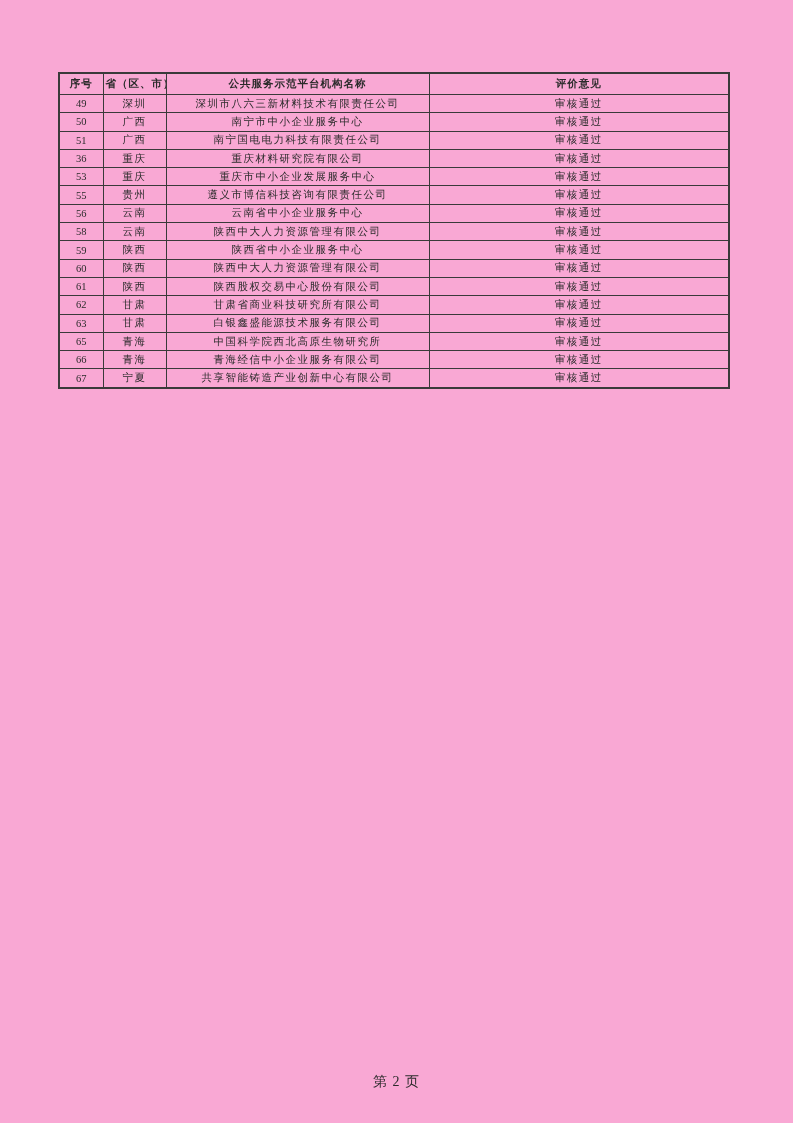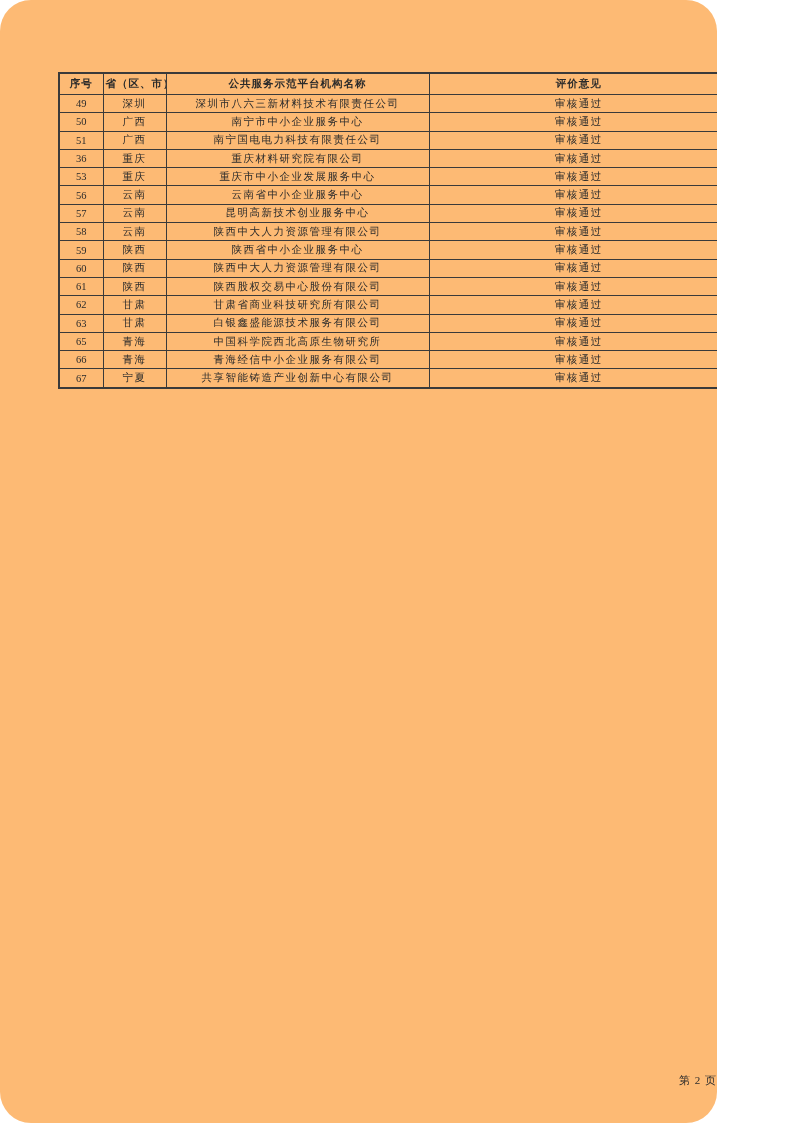--- a/index.html
+++ b/index.html
@@ -2,27 +2,26 @@
 <html lang="zh"><head>
 <meta charset="utf-8">
 <style>
   html, body {
     margin: 0;
     padding: 0;
     background: #ffffff;
   }
   .page {
     position: relative;
-    width: 717px;
+    width: 793px;
     height: 1123px;
-    background: #fdba74;
+    background: #f9a8d4;
     font-family: "Liberation Serif", "DejaVu Serif", serif;
     color: #2b2b2b;
     overflow: hidden;
-    border-radius: 31px;
   }
   table.review-table {
     position: absolute;
     left: 58px;
     top: 72px;
     width: 670px;
     border-collapse: collapse;
     table-layout: fixed;
     border: 2px solid #3a3a3a;
   }
@@ -51,22 +50,22 @@
     font-weight: normal;
   }
   .review-table tbody td:first-child {
     letter-spacing: 0;
   }
   .page-footer {
     position: absolute;
     left: 0;
     right: 0;
     top: 1073px;
-    text-align: right;
-    font-size: 11px;
+    text-align: center;
+    font-size: 14px;
     letter-spacing: 1px;
     color: #2b2b2b;
   }
 </style>
 </head>
 <body>
 
 <div class="page">
 
   <table class="review-table">
@@ -109,29 +108,29 @@
           <td>重庆材料研究院有限公司</td>
           <td>审核通过</td>
         </tr>
         <tr>
           <td>53</td>
           <td>重庆</td>
           <td>重庆市中小企业发展服务中心</td>
           <td>审核通过</td>
         </tr>
         <tr>
+          <td>55</td>
+          <td>贵州</td>
+          <td>遵义市博信科技咨询有限责任公司</td>
+          <td>审核通过</td>
+        </tr>
+        <tr>
           <td>56</td>
           <td>云南</td>
           <td>云南省中小企业服务中心</td>
-          <td>审核通过</td>
-        </tr>
-        <tr>
-          <td>57</td>
-          <td>云南</td>
-          <td>昆明高新技术创业服务中心</td>
           <td>审核通过</td>
         </tr>
         <tr>
           <td>58</td>
           <td>云南</td>
           <td>陕西中大人力资源管理有限公司</td>
           <td>审核通过</td>
         </tr>
         <tr>
           <td>59</td>

